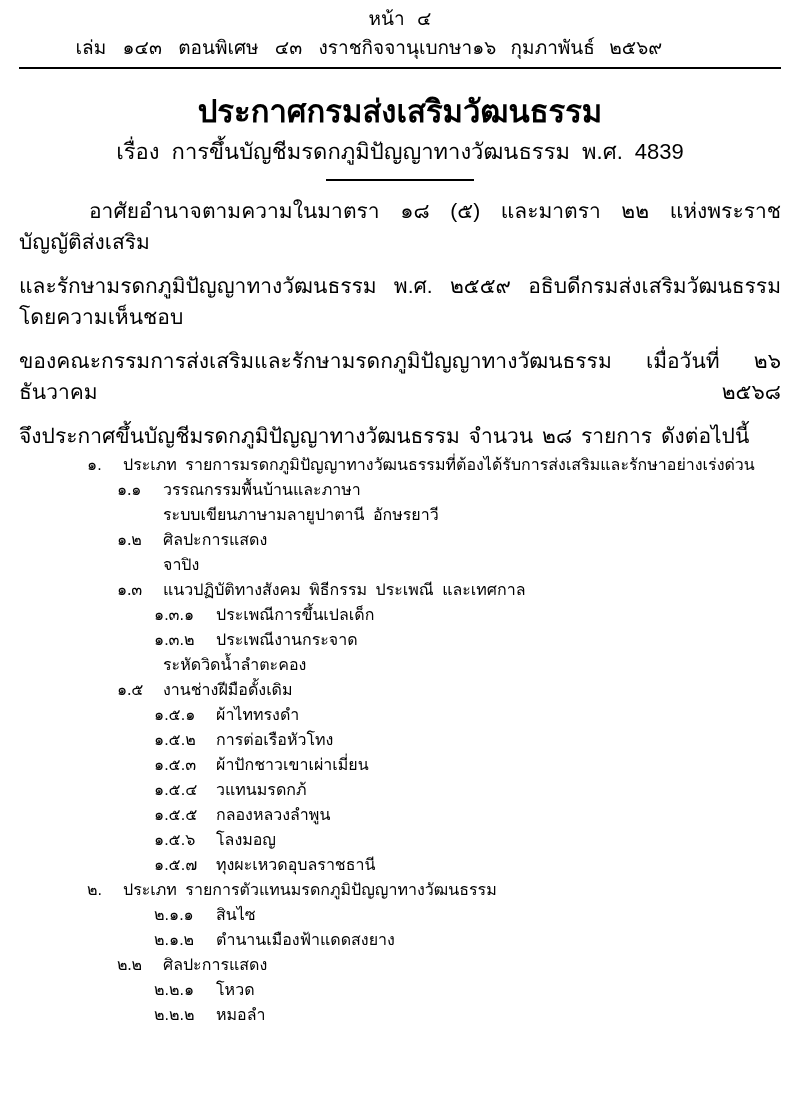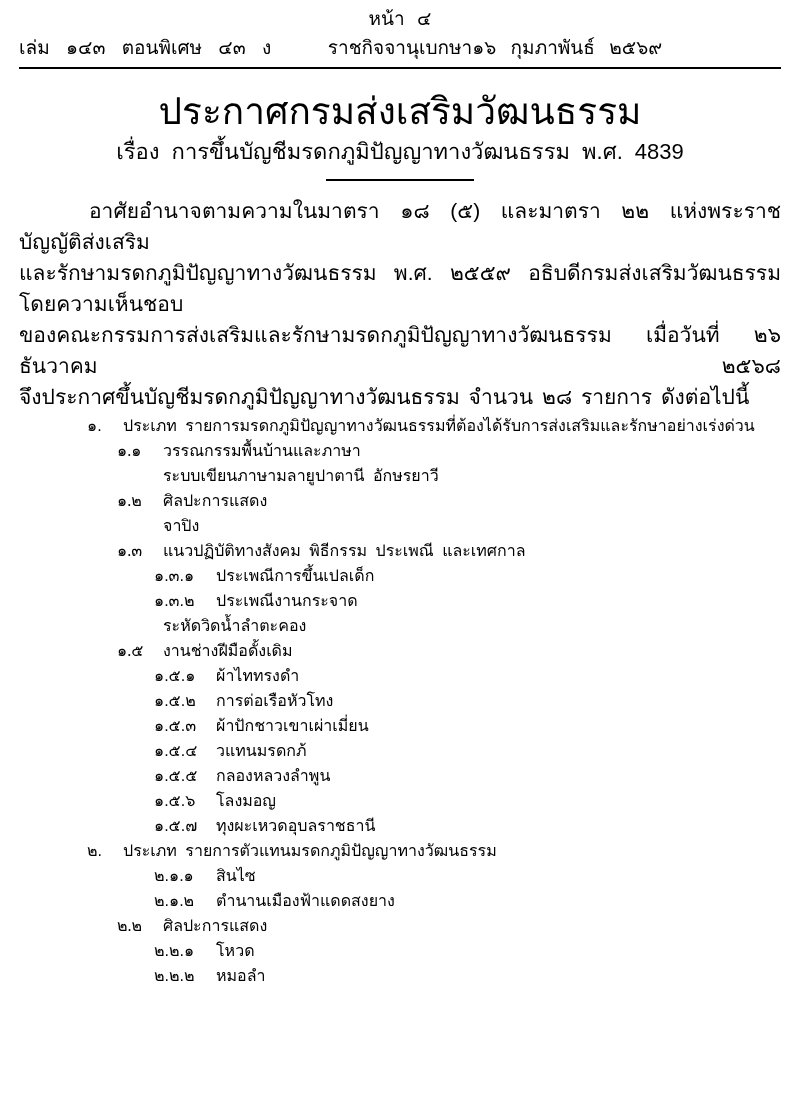--- a/index.html
+++ b/index.html
@@ -27,34 +27,34 @@
     word-spacing: 7px;
   }
   .masthead {
     display: grid;
     grid-template-columns: 1fr auto 1fr;
     align-items: baseline;
     font-size: 19px;
     line-height: 28px;
     margin-top: 2px;
   }
-  .masthead .left  { text-align: left;  word-spacing: 11px; }
+  .masthead .left  { text-align: right;  word-spacing: 11px; }
   .masthead .mid   { }
   .masthead .right { text-align: left; word-spacing: 9px; }
   .head-rule {
     border: 0;
     border-top: 2.5px solid #000000;
     margin: 5px 0 0 0;
   }
   
   .doc-title {
     margin: 26px 0 0 0;
     text-align: center;
-    font-size: 37px;
-    font-weight: 400;
+    font-size: 31px;
+    font-weight: 700;
     line-height: 34px;
   }
   .doc-subject {
     margin: 8px 0 0 0;
     text-align: center;
     font-size: 22px;
     font-weight: 400;
     word-spacing: 6px;
     line-height: 30px;
   }
@@ -63,21 +63,21 @@
     border-top: 2px solid #000000;
     width: 148px;
     margin: 12px auto 0 auto;
   }
   
   .body-text {
     margin-top: 14px;
     font-size: 21px;
     line-height: 31px;
   }
-  .pline { word-spacing: 3px; }
+  .pline { word-spacing: 3px; margin-top: 13px; }
   .pline.first { text-indent: 70px; }
   .pline.just {
     text-align: justify;
     text-align-last: justify;
     -moz-text-align-last: justify;
   }
   
   .heritage-list { margin-top: 1px; }
   .li { word-spacing: 4px; white-space: nowrap; }
   .li .no { display: inline-block; }

